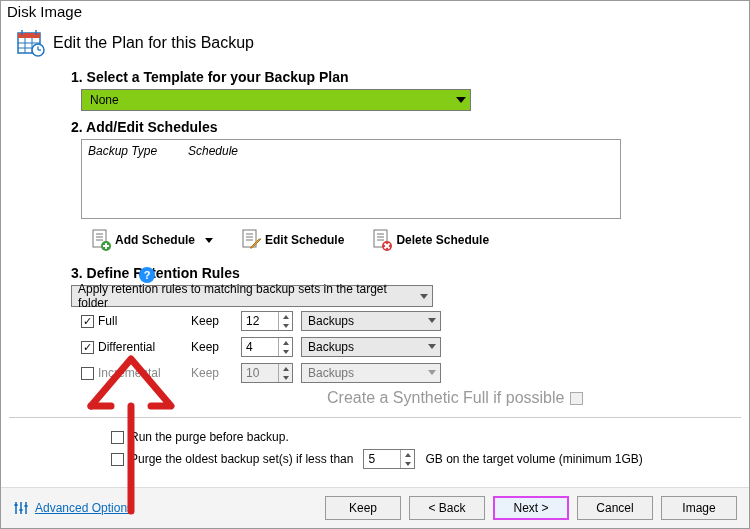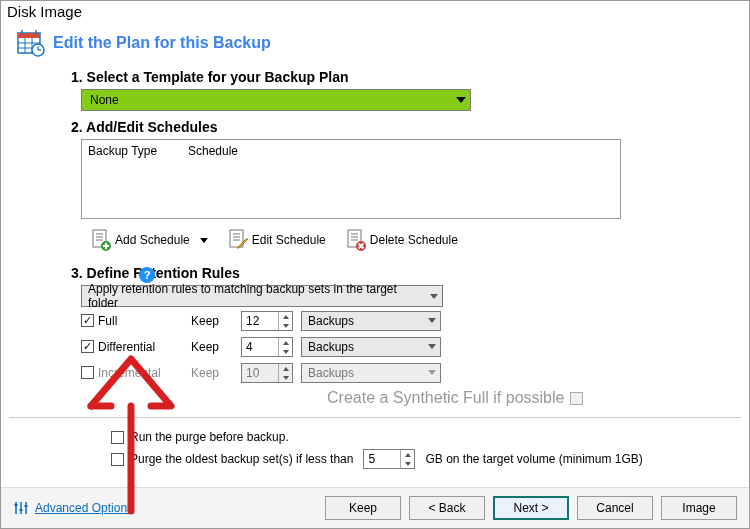--- a/index.html
+++ b/index.html
@@ -20,105 +20,105 @@
     border-bottom:1px solid transparent;
   }
   .hdr {
     display:flex; align-items:center; gap:8px;
     padding:8px 16px 4px 16px;
   }
   .hdr .cal-icon {
     width:28px; height:28px; position:relative;
   }
   .hdr h1 {
-    margin:0; font-size:16px; font-weight:700; color:#3b82f6;
+    margin:0; font-size:16px; font-weight:400; color:#000000;
   }
   .content {
     padding:0 16px 0 70px;
   }
   .step-title {
     font-weight:700; font-size:14px; margin:8px 0 4px 0;
   }
   .num { display:inline; }
   .template-select {
     width:390px; height:22px;
     border:1px solid #7a7a7a;
     display:flex; align-items:center; justify-content:space-between;
     padding:0 4px 0 8px; background:#84cc16;
     margin-left:10px;
   }
   .caret-down {
     width:0;height:0;border-left:5px solid transparent;border-right:5px solid transparent;border-top:6px solid #000;
   }
   .sched-table {
     border:1px solid #999; width:540px; margin-left:10px; margin-top:4px;
-    height:80px; background:#fff;
+    height:80px; background:#fff;font-style:italic;
   }
   .sched-table .th-row {
     display:flex; padding:4px 6px; font-size:12px;
   }
   .sched-table .th-row .col1 { width:100px; }
   .toolbar {
-    display:flex; gap:20px; margin:10px 0 14px 20px; 
+    display:flex; gap:28px; margin:10px 0 14px 20px; font-weight:bold;
   }
   .tb-btn { display:flex; align-items:center; gap:4px; font-size:12px; }
   .tb-icon { width:20px; height:22px; position:relative; }
   .caret-small {
     width:0;height:0;border-left:4px solid transparent;border-right:4px solid transparent;border-top:5px solid #000; margin-left:6px;
   }
   .help-badge {
     position:absolute; left:68px; margin-top:2px;
     width:16px;height:16px;border-radius:50%;background:#1e90ff;color:#fff;
     font-weight:700;font-size:11px;display:flex;align-items:center;justify-content:center;
   }
   .retention-row {
     display:flex; align-items:center; height:24px; margin-left:10px; gap:0;
     font-size:12px; margin-top:2px;
   }
-  .retention-row .chk { width:110px; display:flex; gap:2px; }
+  .retention-row .chk { width:110px; display:flex; align-items:center; gap:2px; }
   .retention-row .keep-label { width:50px; }
   .spinner {
     width:52px; height:20px; border:1px solid #7a7a7a; background:#fff;
     display:flex; align-items:stretch;
   }
   .spinner.disabled, .combo.disabled { background:#eee; color:#777; }
   .spinner .val { flex:1; padding:0 4px; display:flex; align-items:center; }
   .spinner .arrows { width:14px; display:flex; flex-direction:column; border-left:1px solid #aaa; }
   .spinner .arrows div { flex:1; display:flex; align-items:center; justify-content:center; }
   .arr-up { width:0;height:0;border-left:3px solid transparent;border-right:3px solid transparent;border-bottom:4px solid #555; }
   .arr-dn { width:0;height:0;border-left:3px solid transparent;border-right:3px solid transparent;border-top:4px solid #555; }
   .combo {
     width:140px; height:20px; border:1px solid #7a7a7a; background:#e8e8e8;
     display:flex; align-items:center; justify-content:space-between; padding:0 4px 0 6px; margin-left:8px;
   }
   .rule-combo {
     width:362px; height:22px; border:1px solid #7a7a7a; background:#e8e8e8;
     display:flex; align-items:center; justify-content:space-between; padding:0 4px 0 6px;
-    margin-left:10px;
+    margin-left:0;
   }
   .synth-row { display:flex; align-items:center; gap:6px; margin-left:256px; color:#999; font-size:16px; margin-top:4px; }
   .divider { border-top:1px solid #ccc; margin:10px 8px 0 8px; }
   .purge-block { margin:8px 0 0 110px; font-size:12px; }
   .purge-block .row { display:flex; align-items:center; gap:4px; height:22px; }
   .cb { width:13px; height:13px; border:1px solid #555; background:#fff; display:inline-flex; align-items:center; justify-content:center; margin-right:2px; }
   .cb.checked::after { content:"✓"; font-size:11px; line-height:1; color:#000; }
   .cb.disabled { border-color:#aaa; background:#f0f0f0; }
   .disabled-text { color:#888; }
   .footer {
     position:absolute; bottom:0; left:0; right:0;
     display:flex; align-items:center; justify-content:space-between;
     padding:8px 12px; background:#f4f4f4; border-top:1px solid #ddd;
   }
   .adv-link { color:#0a6cc1; text-decoration:underline; display:flex; align-items:center; gap:6px; font-size:12px;}
   .btn-row { display:flex; gap:8px; }
   .btn {
     width:76px; height:24px; border:1px solid #999; background:#f0f0f0;
     display:flex; align-items:center; justify-content:center; font-size:12px;
   }
-  .btn.primary { border:2px solid #0f766e; background:#eaf3fb; }
+  .btn.primary { border:2px solid #d946ef; background:#eaf3fb; }
   .slider-icon { width:16px; height:16px; display:inline-block; }
   
   .annot { position:absolute; left:70px; top:350px; pointer-events:none; }
 </style>
 </head>
 <body>
 
 <div class="titlebar">Disk Image</div>
 
 <div class="hdr">

